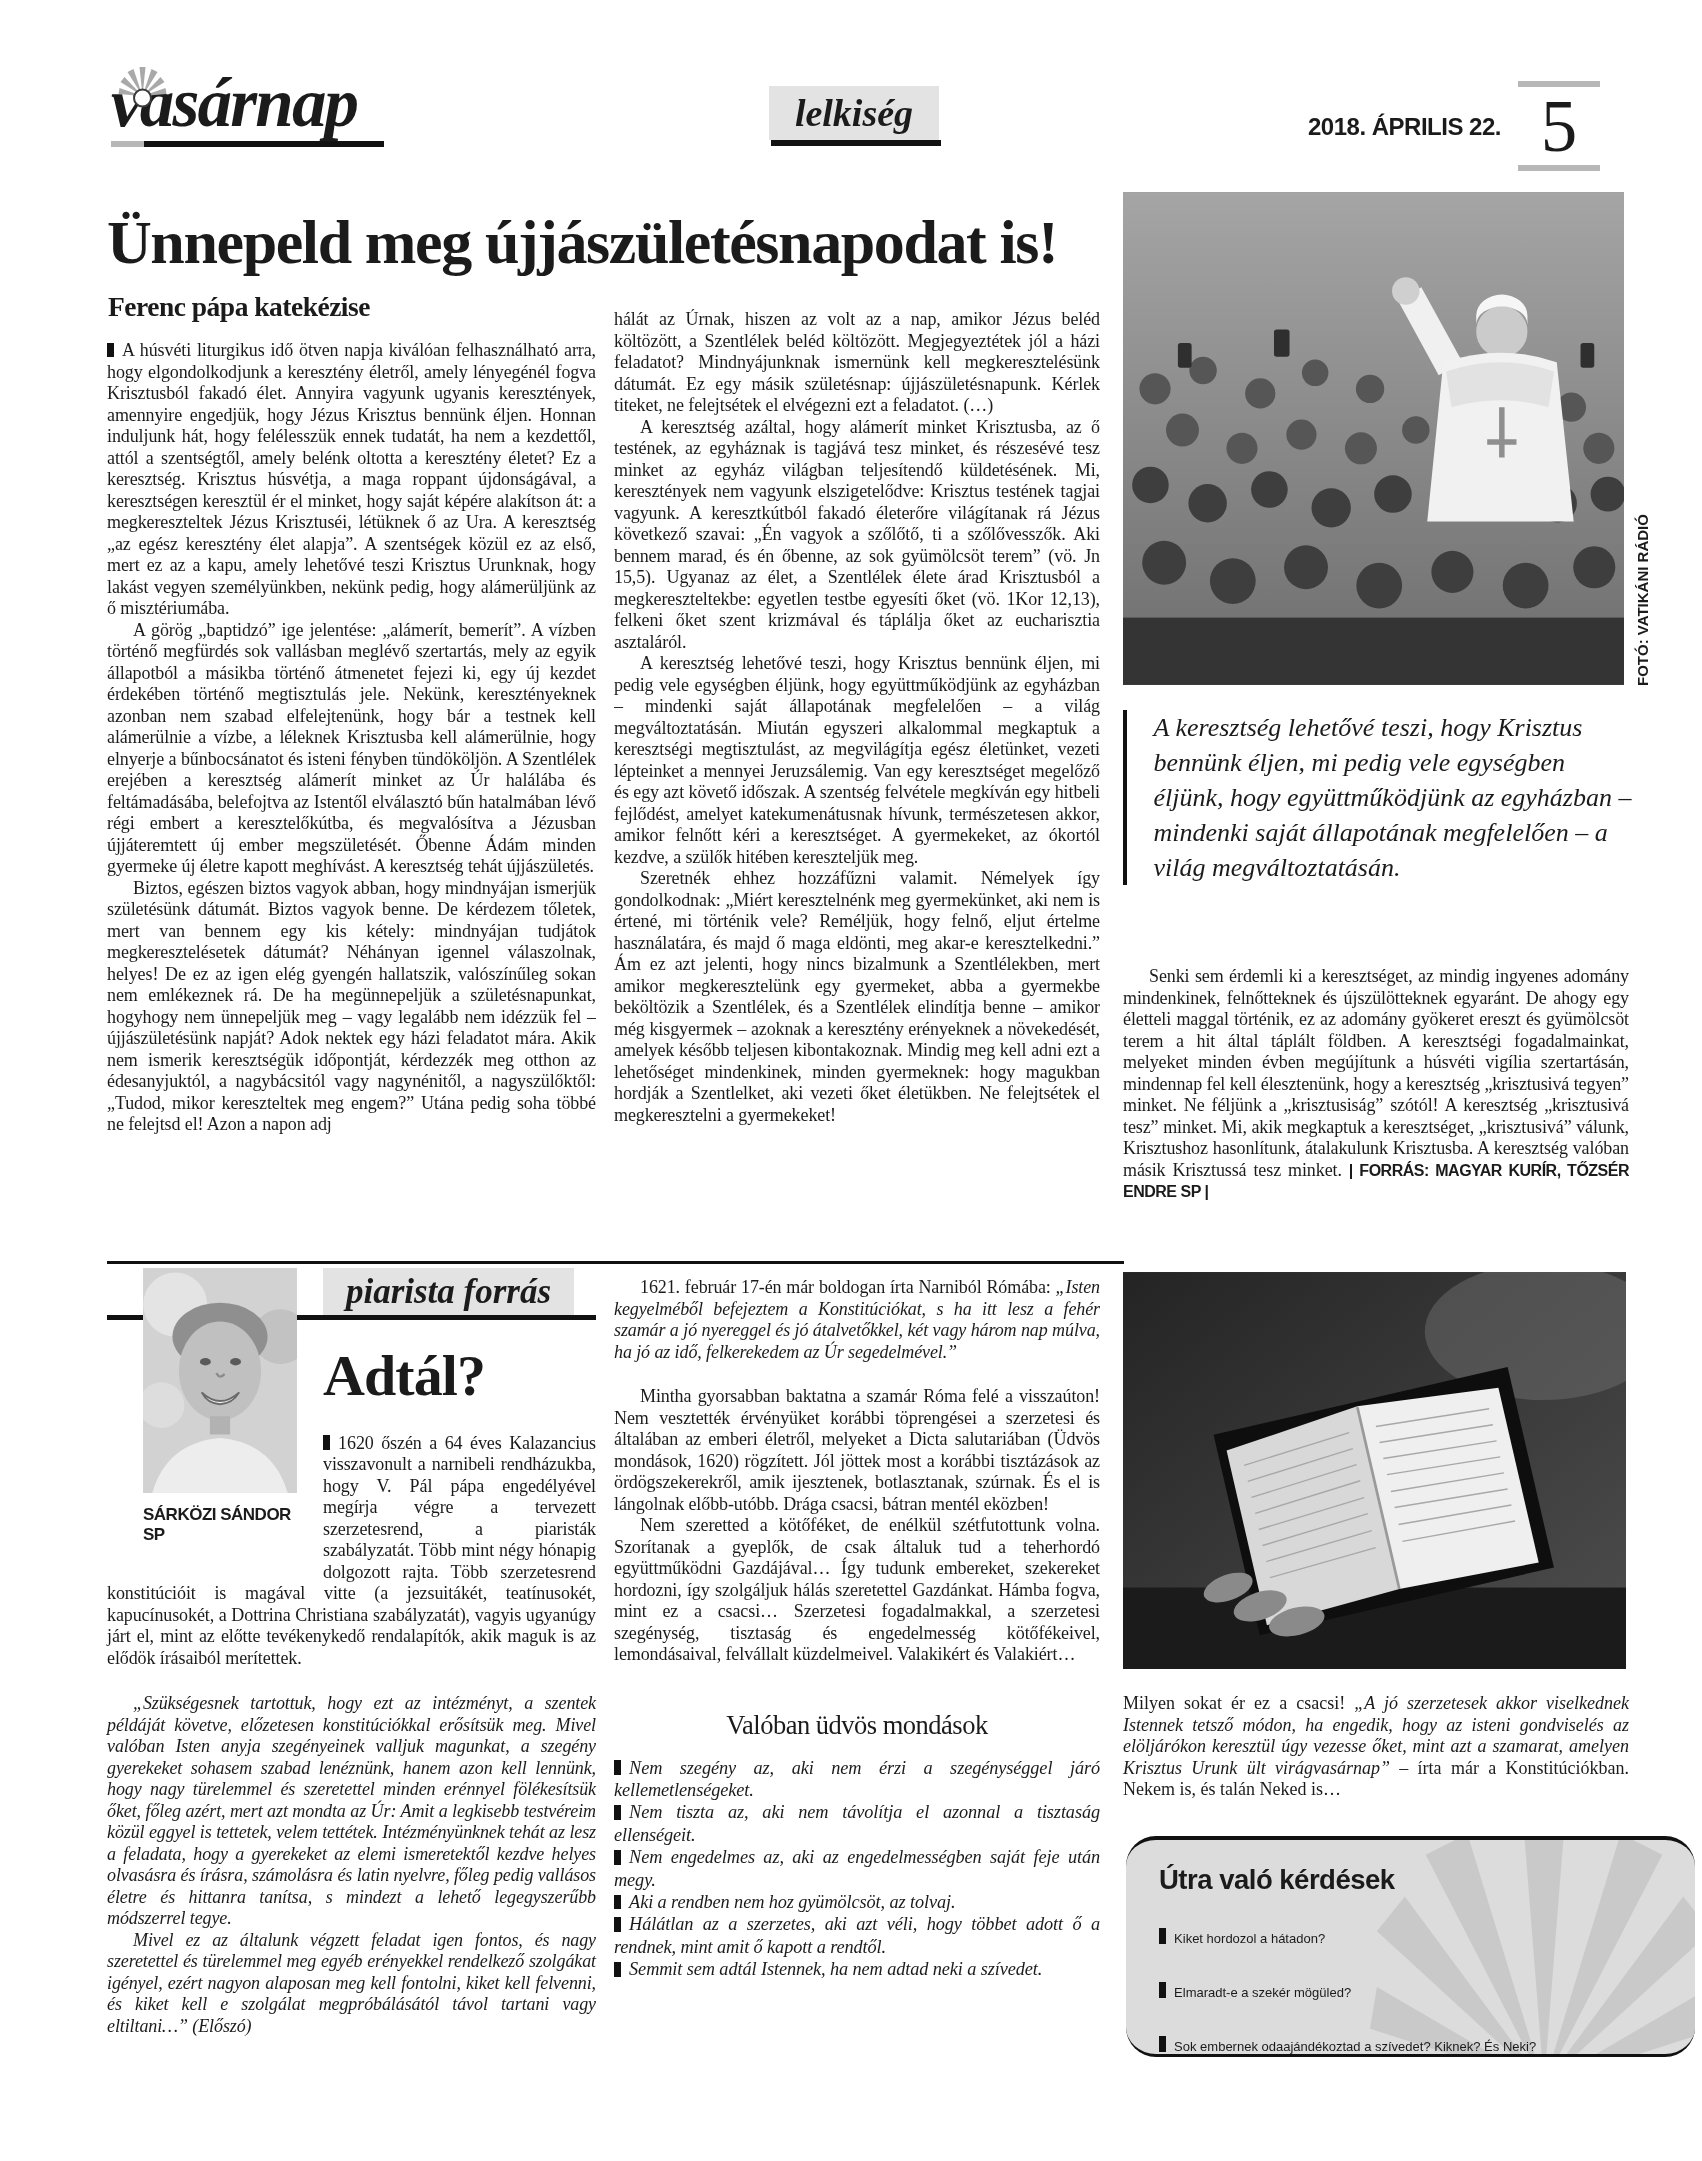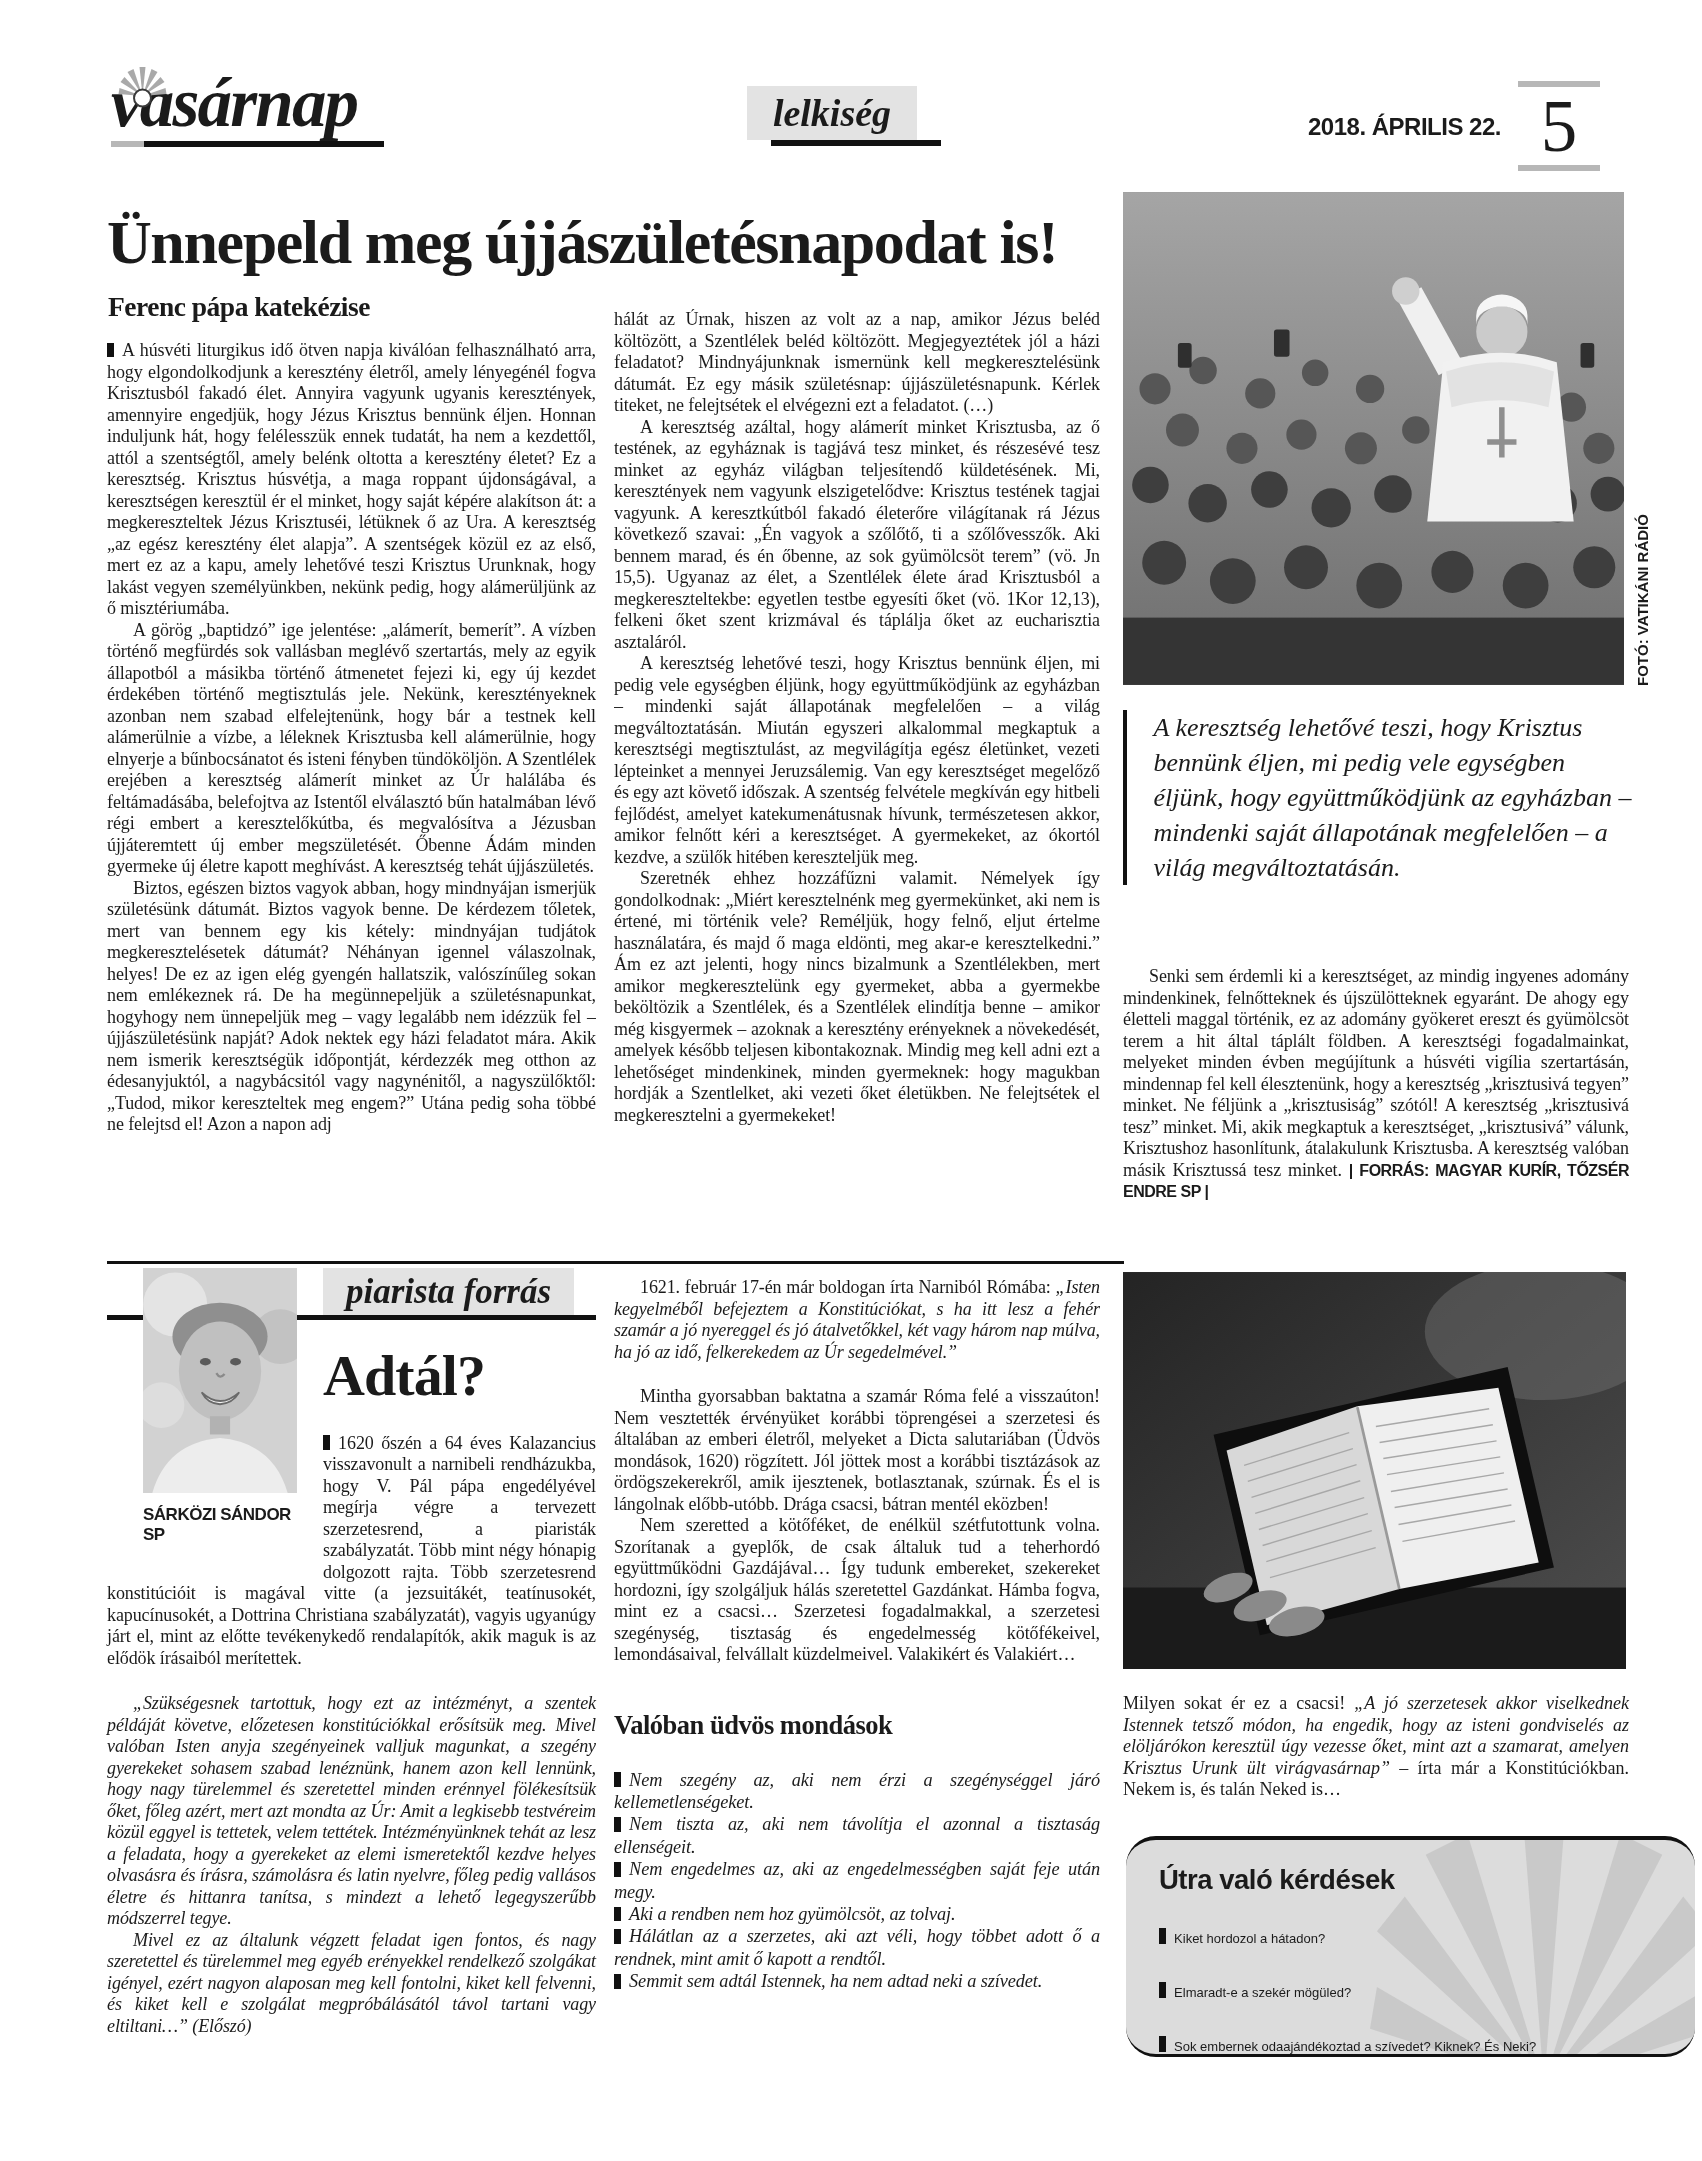--- a/index.html
+++ b/index.html
@@ -39,21 +39,21 @@
   .sa-left .float-box{float:left;width:180px;margin-right:0;padding-left:36px;}
   .author-photo{width:154px;height:225px;overflow:hidden;background:#d8d8d8;}
   .author-name{font-family:"Liberation Sans",sans-serif;font-weight:700;font-size:17px;letter-spacing:-0.5px;
      margin-top:12px;margin-bottom:18.3px;width:154px;}
   .rubric-box{background:#e3e3e3;width:251px;height:47px;display:flex;align-items:center;justify-content:center;
      font-style:italic;font-weight:700;font-size:35px;font-family:Liberation Serif, serif;}
   .rubric-line{background:#111;height:4.6px;margin-top:0;}
   .sa-title{font-weight:700;font-size:58px;letter-spacing:-0.9px;margin:22px 0 0 0;}
   .sa-intro{margin-top:24px;}
   .qt{margin-top:24px;}
-  .subhead{font-weight:700;font-size:26.5px;letter-spacing:-0.5px;margin:44px 0 28px 0;}
+  .subhead{font-weight:400;font-size:26.5px;letter-spacing:-0.5px;margin:44px 0 16px 0;text-align:center;}
   .saying{font-style:italic;font-size:18.3px;line-height:22.4px;letter-spacing:-0.1px;}
   .caption-text{font-size:18px;line-height:21.5px;}
   
   .sidebar{background:#dcdcdc;border-top:4.1px solid #111;border-bottom:3.2px solid #111;overflow:hidden;}
   .sb-inner{position:relative;padding:24px 27.5px 18.3px 33px;}
   .sb-title{font-family:"Liberation Sans",sans-serif;font-weight:700;font-size:27.5px;letter-spacing:-0.5px;margin-bottom:30px;}
   .sb-q{font-family:"Liberation Sans",sans-serif;font-size:13px;line-height:26px;margin-bottom:28px;}
   .sb-q::before{height:16.5px;}
   .watermark{position:absolute;right:-55px;top:-27.5px;opacity:0.85;}
 </style>
@@ -75,21 +75,21 @@
       </g>
       <circle cx="50" cy="66" r="17" fill="#ffffff" stroke="#3a3a3a" stroke-width="4"></circle>
     </svg>
     <div class="logo-text">vasárnap</div>
     <div class="logo-underline">
         <span class="g"></span>
         <span class="b"></span>
       </div>
   </div>
 
-  <div class="abs section-box" style="left:747px;top:86px;">
+  <div class="abs section-box" style="left:769px;top:86px;">
     <span>lelkiség</span>
   </div>
   <div class="abs section-underline" style="left:771px;top:140px;"></div>
 
   <div class="abs date" style="left:1308px;top:113px;">2018. ÁPRILIS 22.</div>
 
   <div class="abs" style="left:1518px;top:81px;width:82px;">
     <div class="pagebar"></div>
     <div class="pagenum" style="text-align:center;margin-top:2.7px;">5</div>
     <div class="pagebar" style="margin-top:2.7px;"></div>

